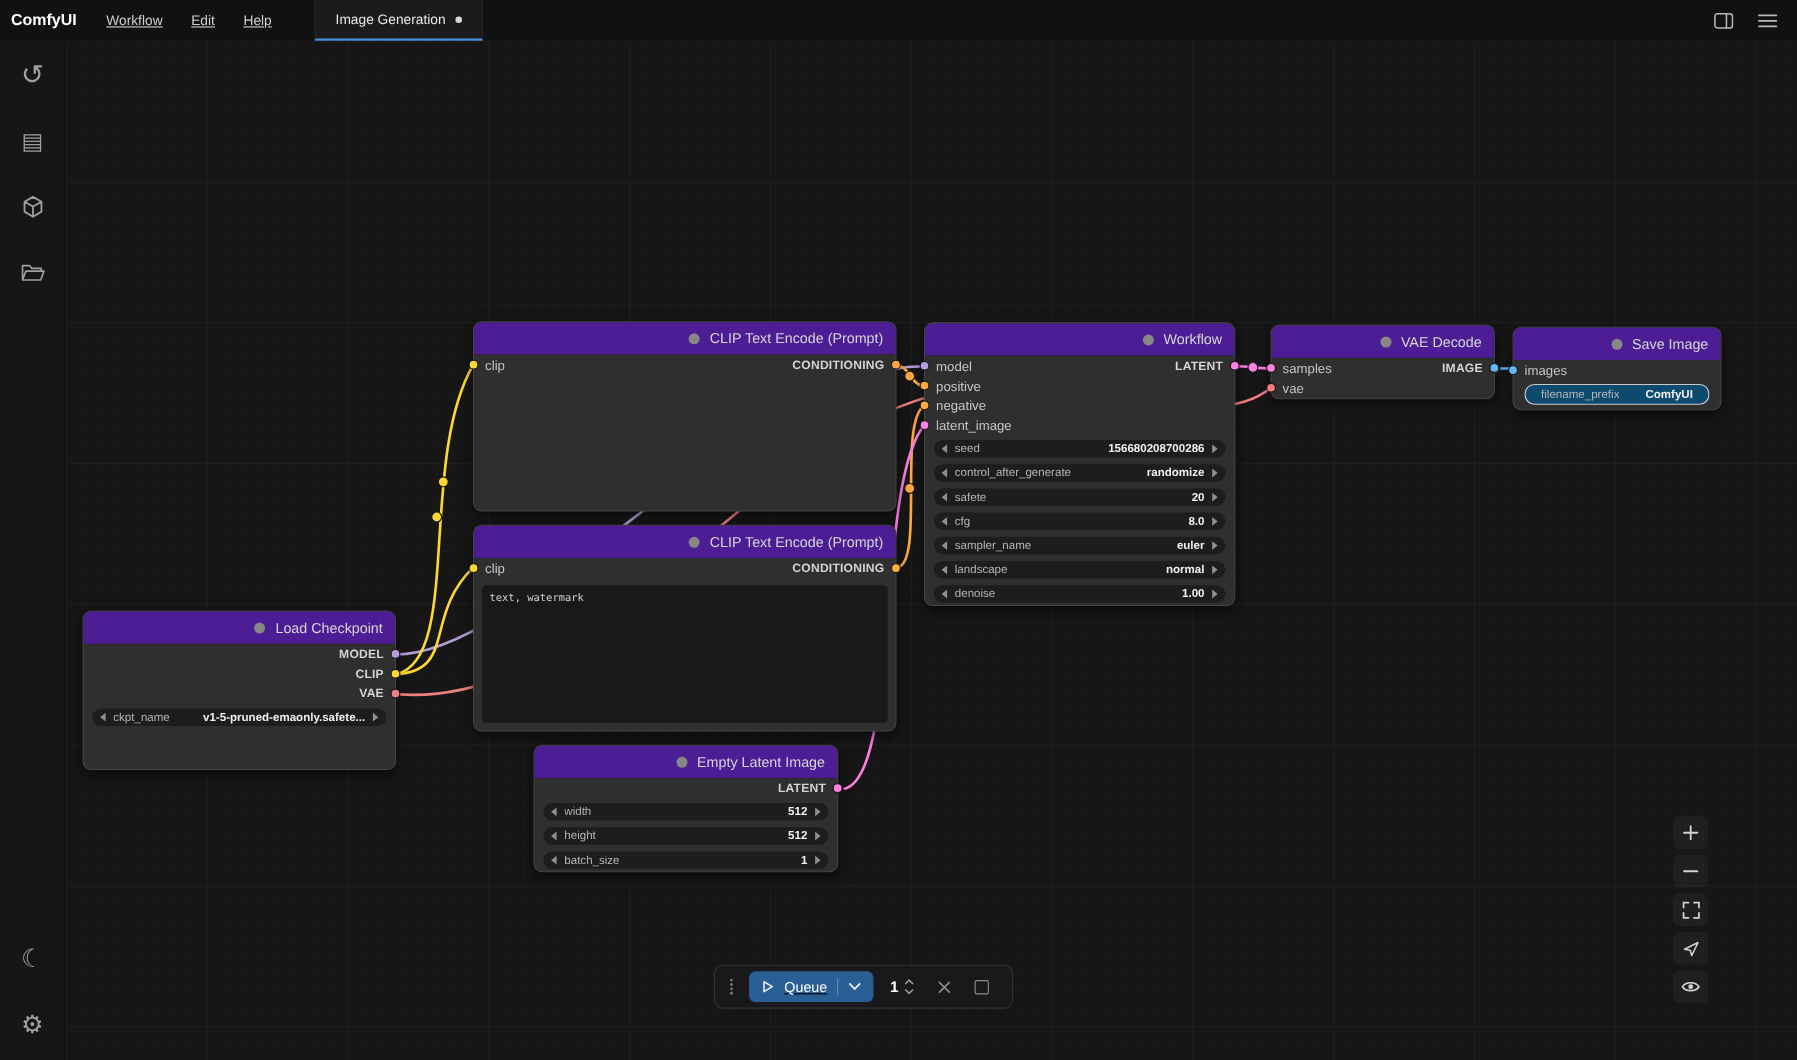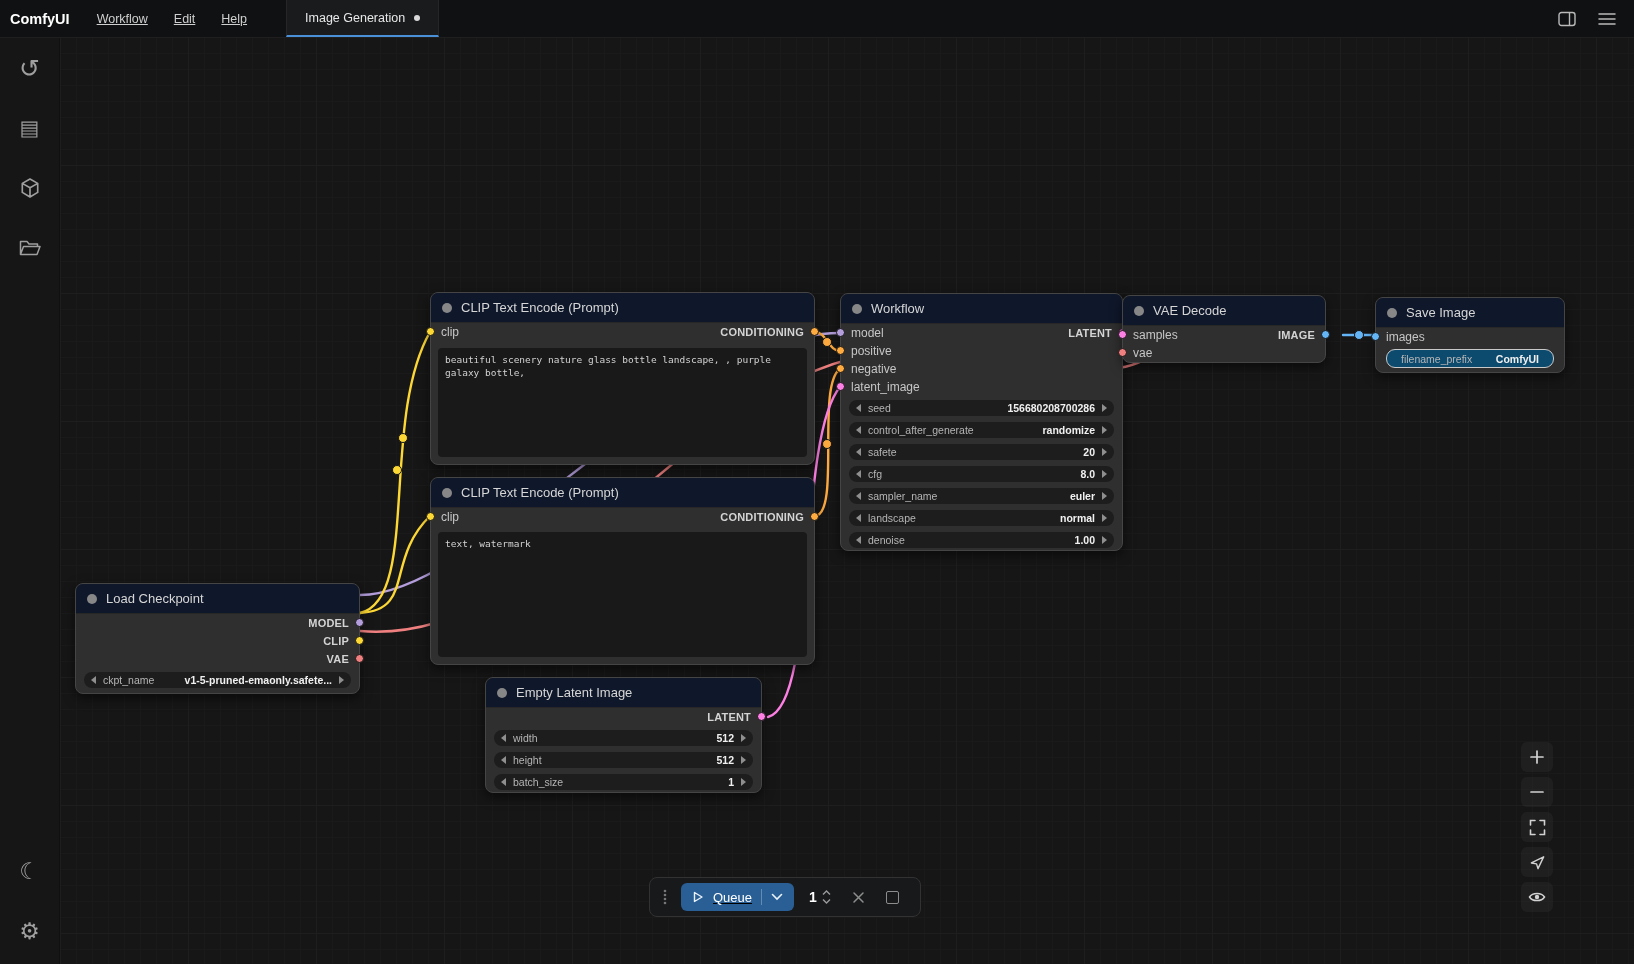--- a/index.html
+++ b/index.html
@@ -43,22 +43,22 @@
       linear-gradient(#1a1a1a 1px,transparent 1px),
       linear-gradient(90deg,#1a1a1a 1px,transparent 1px);
     background-size:128px 128px,128px 128px,16px 16px,16px 16px;
   }
   svg.wires{position:absolute;left:0;top:0;z-index:1;pointer-events:none;}
   
   .node{
     position:absolute;z-index:2;background:#2f2f2f;border:1px solid #454545;border-radius:8px;
     box-shadow:0 4px 12px rgba(0,0,0,.55);box-sizing:border-box;
   }
-  .nhead{height:29px;display:flex;align-items:center;gap:9px;padding:0 11px;background:#0f172a;
-    border-bottom:1px solid #272727;border-radius:7px 7px 0 0;}
+  .nhead{height:29px;display:flex;align-items:center;gap:9px;padding:0 11px;background:#4c1d95;
+    border-bottom:1px solid #272727;border-radius:7px 7px 0 0;justify-content:flex-end;}
   .ndot{width:10px;height:10px;border-radius:50%;background:#878787;flex:none;}
   .ntitle{color:#d6d6d6;font-size:13px;white-space:nowrap;}
   .srow{position:relative;height:18px;display:flex;align-items:center;justify-content:space-between;padding:0 10px;}
   .srow.only-out{justify-content:flex-end;}
   .in-label{color:#c6c6c6;font-size:12px;}
   .out-label{color:#d4d4d4;font-size:11px;font-weight:700;letter-spacing:.2px;}
   .port{position:absolute;width:9px;height:9px;border-radius:50%;top:4px;border:1px solid #161616;box-sizing:border-box;}
   .port.in{left:-5px;} .port.out{right:-5px;}
   .p-model{background:#b39ddb;} .p-clip{background:#fdd835;} .p-vae{background:#f08080;}
   .p-cond{background:#ffab40;} .p-latent{background:#ff80e5;} .p-image{background:#64b5f6;}
@@ -114,21 +114,21 @@
     <circle cx="397" cy="470" r="4.5" fill="#fdd835"></circle>
     <circle cx="403" cy="438" r="4.5" fill="#fdd835"></circle>
     <circle cx="827" cy="342" r="4.5" fill="#ffab40"></circle>
     <circle cx="827" cy="444" r="4.5" fill="#ffab40"></circle>
     <circle cx="805" cy="567" r="4.5" fill="#ff80e5"></circle>
     <circle cx="1139" cy="334" r="4.5" fill="#ff80e5"></circle>
     <circle cx="1359" cy="335" r="4.5" fill="#64b5f6"></circle>
   </g>
 </svg>
 
-<div class="node" style="left:75px;top:583px;width:285px;height:111px">
+<div class="node" style="left:75px;top:555px;width:285px;height:145px">
   <div class="nhead">
     <span class="ndot"></span>
     <span class="ntitle">Load Checkpoint</span>
   </div>
   <div class="srow only-out">
     <span class="out-label">MODEL</span>
     <span class="port out p-model"></span>
   </div>
   <div class="srow only-out">
     <span class="out-label">CLIP</span>
@@ -150,21 +150,20 @@
   <div class="nhead">
     <span class="ndot"></span>
     <span class="ntitle">CLIP Text Encode (Prompt)</span>
   </div>
   <div class="srow">
     <span class="in-label">clip</span>
     <span class="out-label">CONDITIONING</span>
     <span class="port in p-clip"></span>
     <span class="port out p-cond"></span>
   </div>
-  <div class="prompt" style="top:55px">beautiful scenery nature glass bottle landscape, , purple galaxy bottle,</div>
 </div>
 
 <div class="node" style="left:430px;top:477px;width:385px;height:188px">
   <div class="nhead">
     <span class="ndot"></span>
     <span class="ntitle">CLIP Text Encode (Prompt)</span>
   </div>
   <div class="srow">
     <span class="in-label">clip</span>
     <span class="out-label">CONDITIONING</span>
@@ -263,21 +262,21 @@
     <span class="tri tri-r"></span>
   </div>
   <div class="pill">
     <span class="tri tri-l"></span>
     <span class="w-label">denoise</span>
     <span class="w-value">1.00</span>
     <span class="tri tri-r"></span>
   </div>
 </div>
 
-<div class="node" style="left:1122px;top:295px;width:204px;height:68px">
+<div class="node" style="left:1155px;top:295px;width:204px;height:68px">
   <div class="nhead">
     <span class="ndot"></span>
     <span class="ntitle">VAE Decode</span>
   </div>
   <div class="srow">
     <span class="in-label">samples</span>
     <span class="out-label">IMAGE</span>
     <span class="port in p-latent"></span>
     <span class="port out p-image"></span>
   </div>

